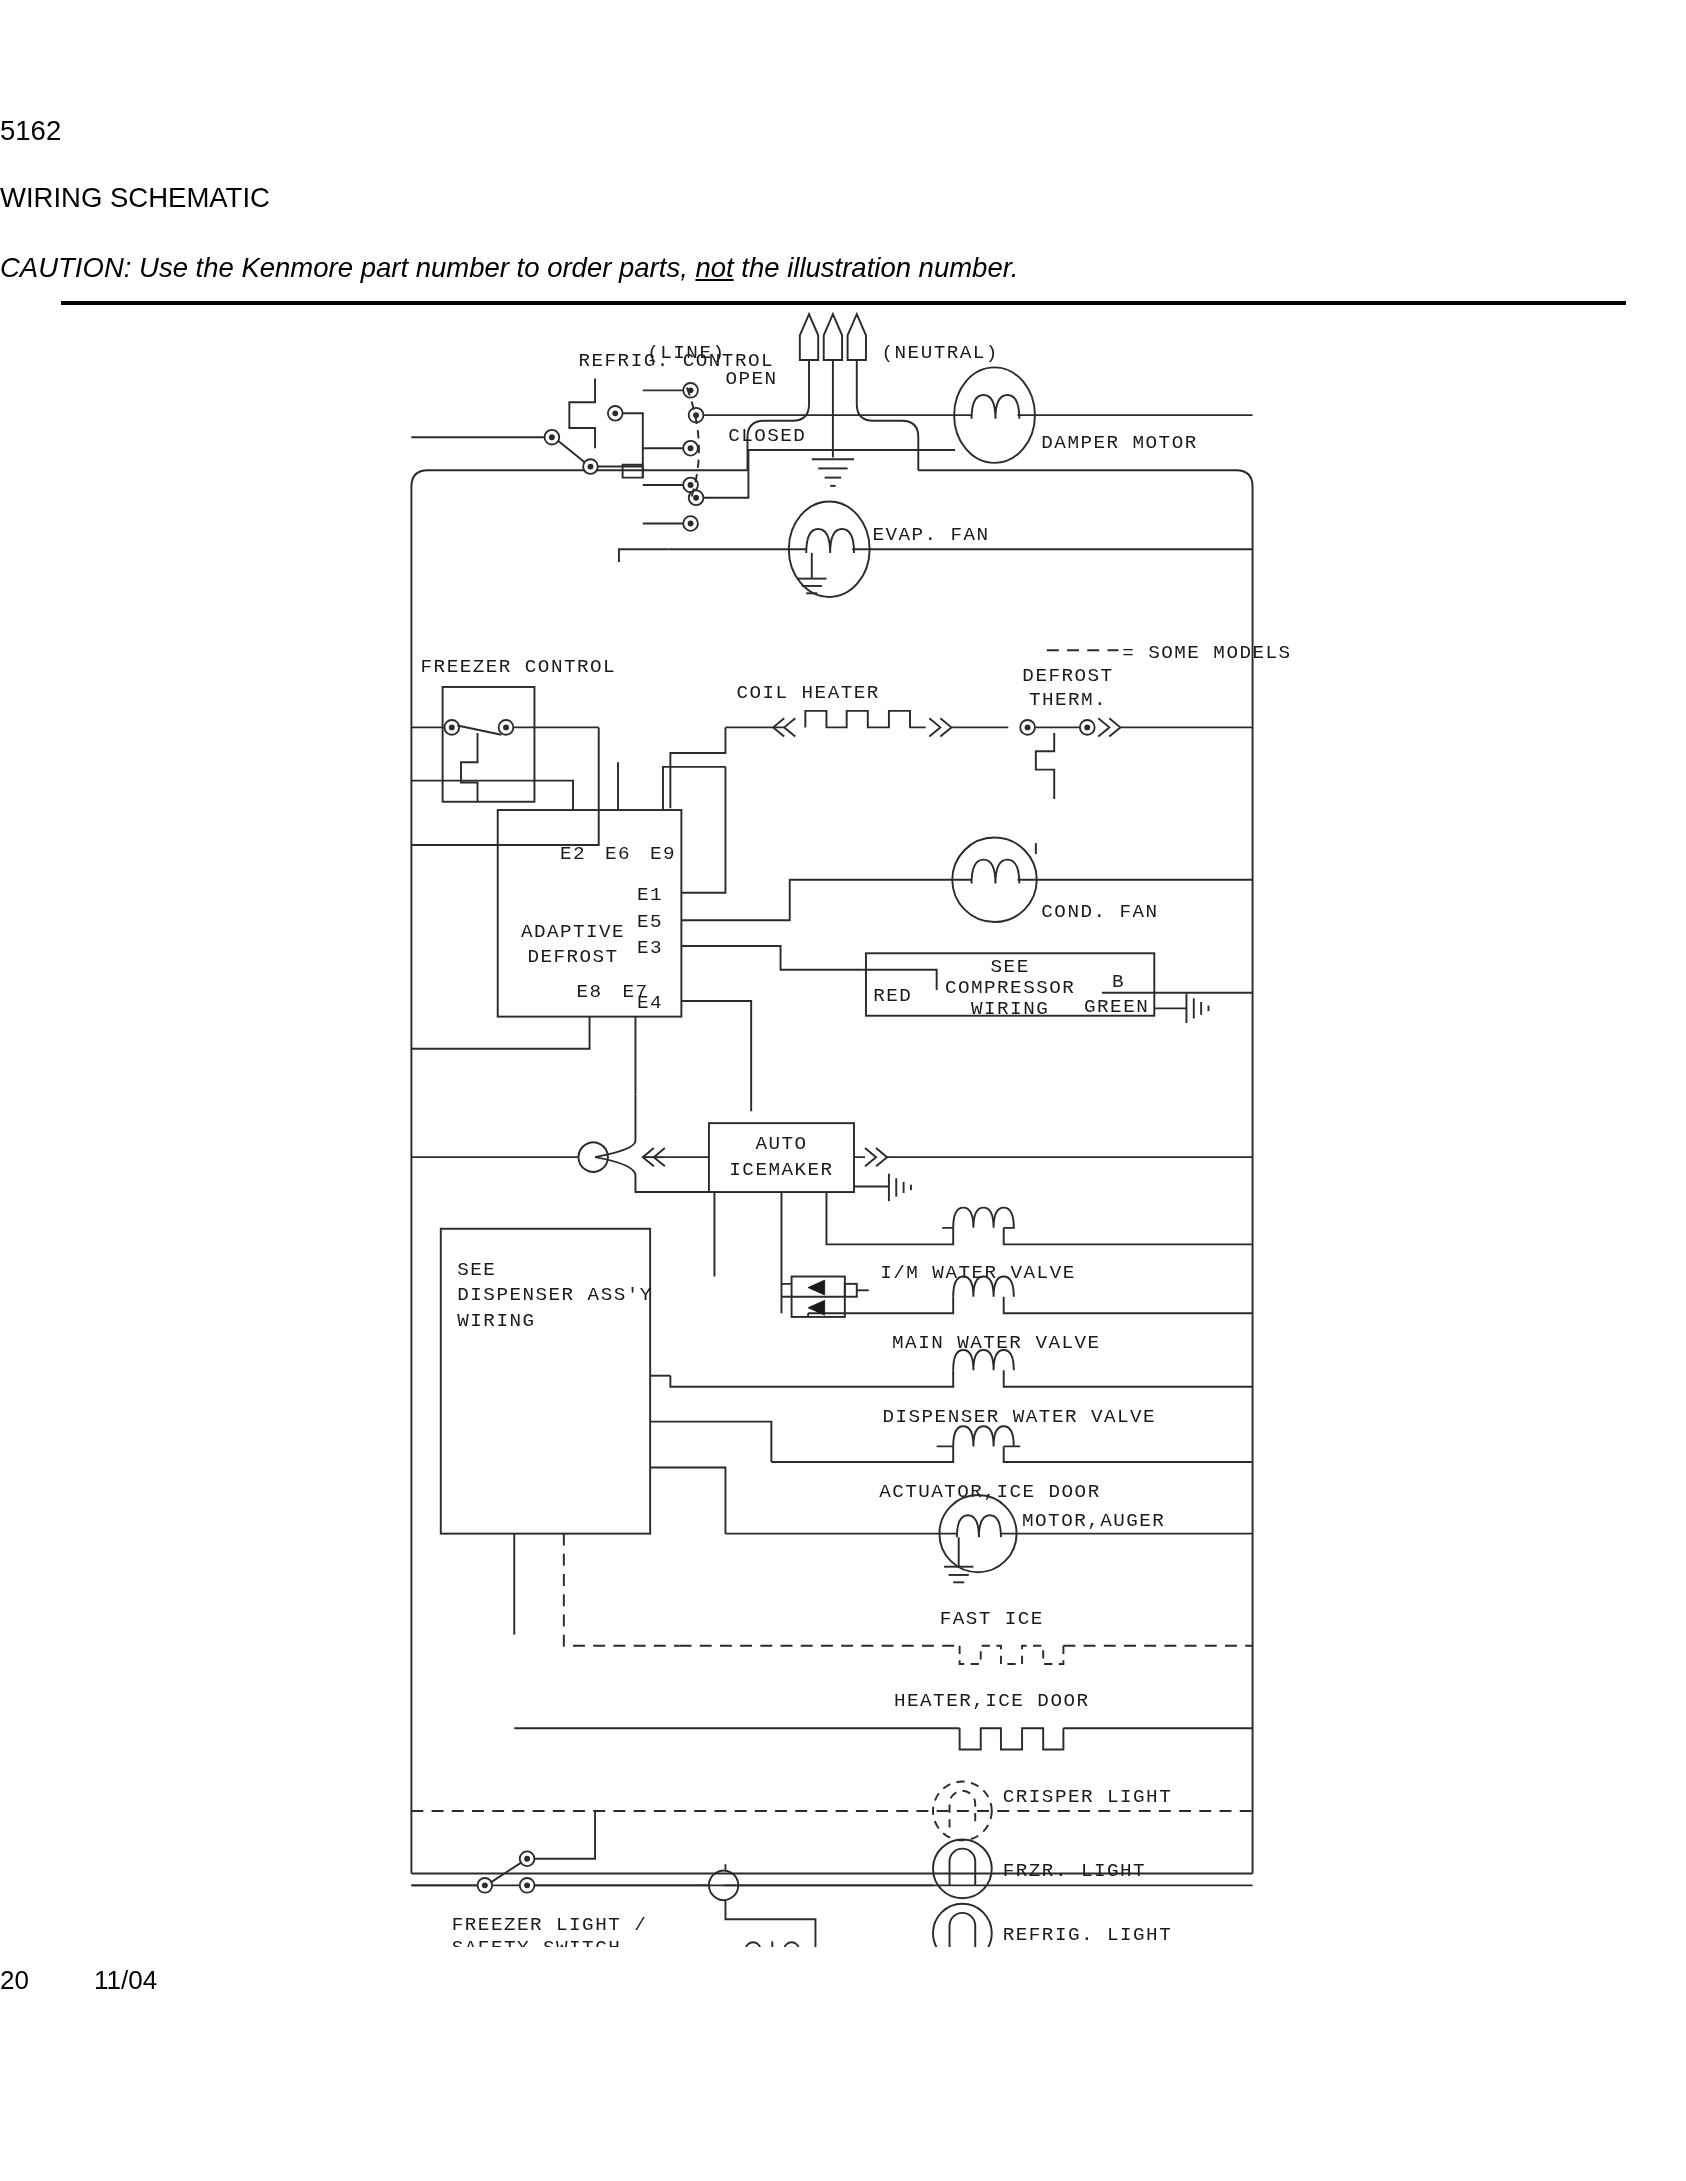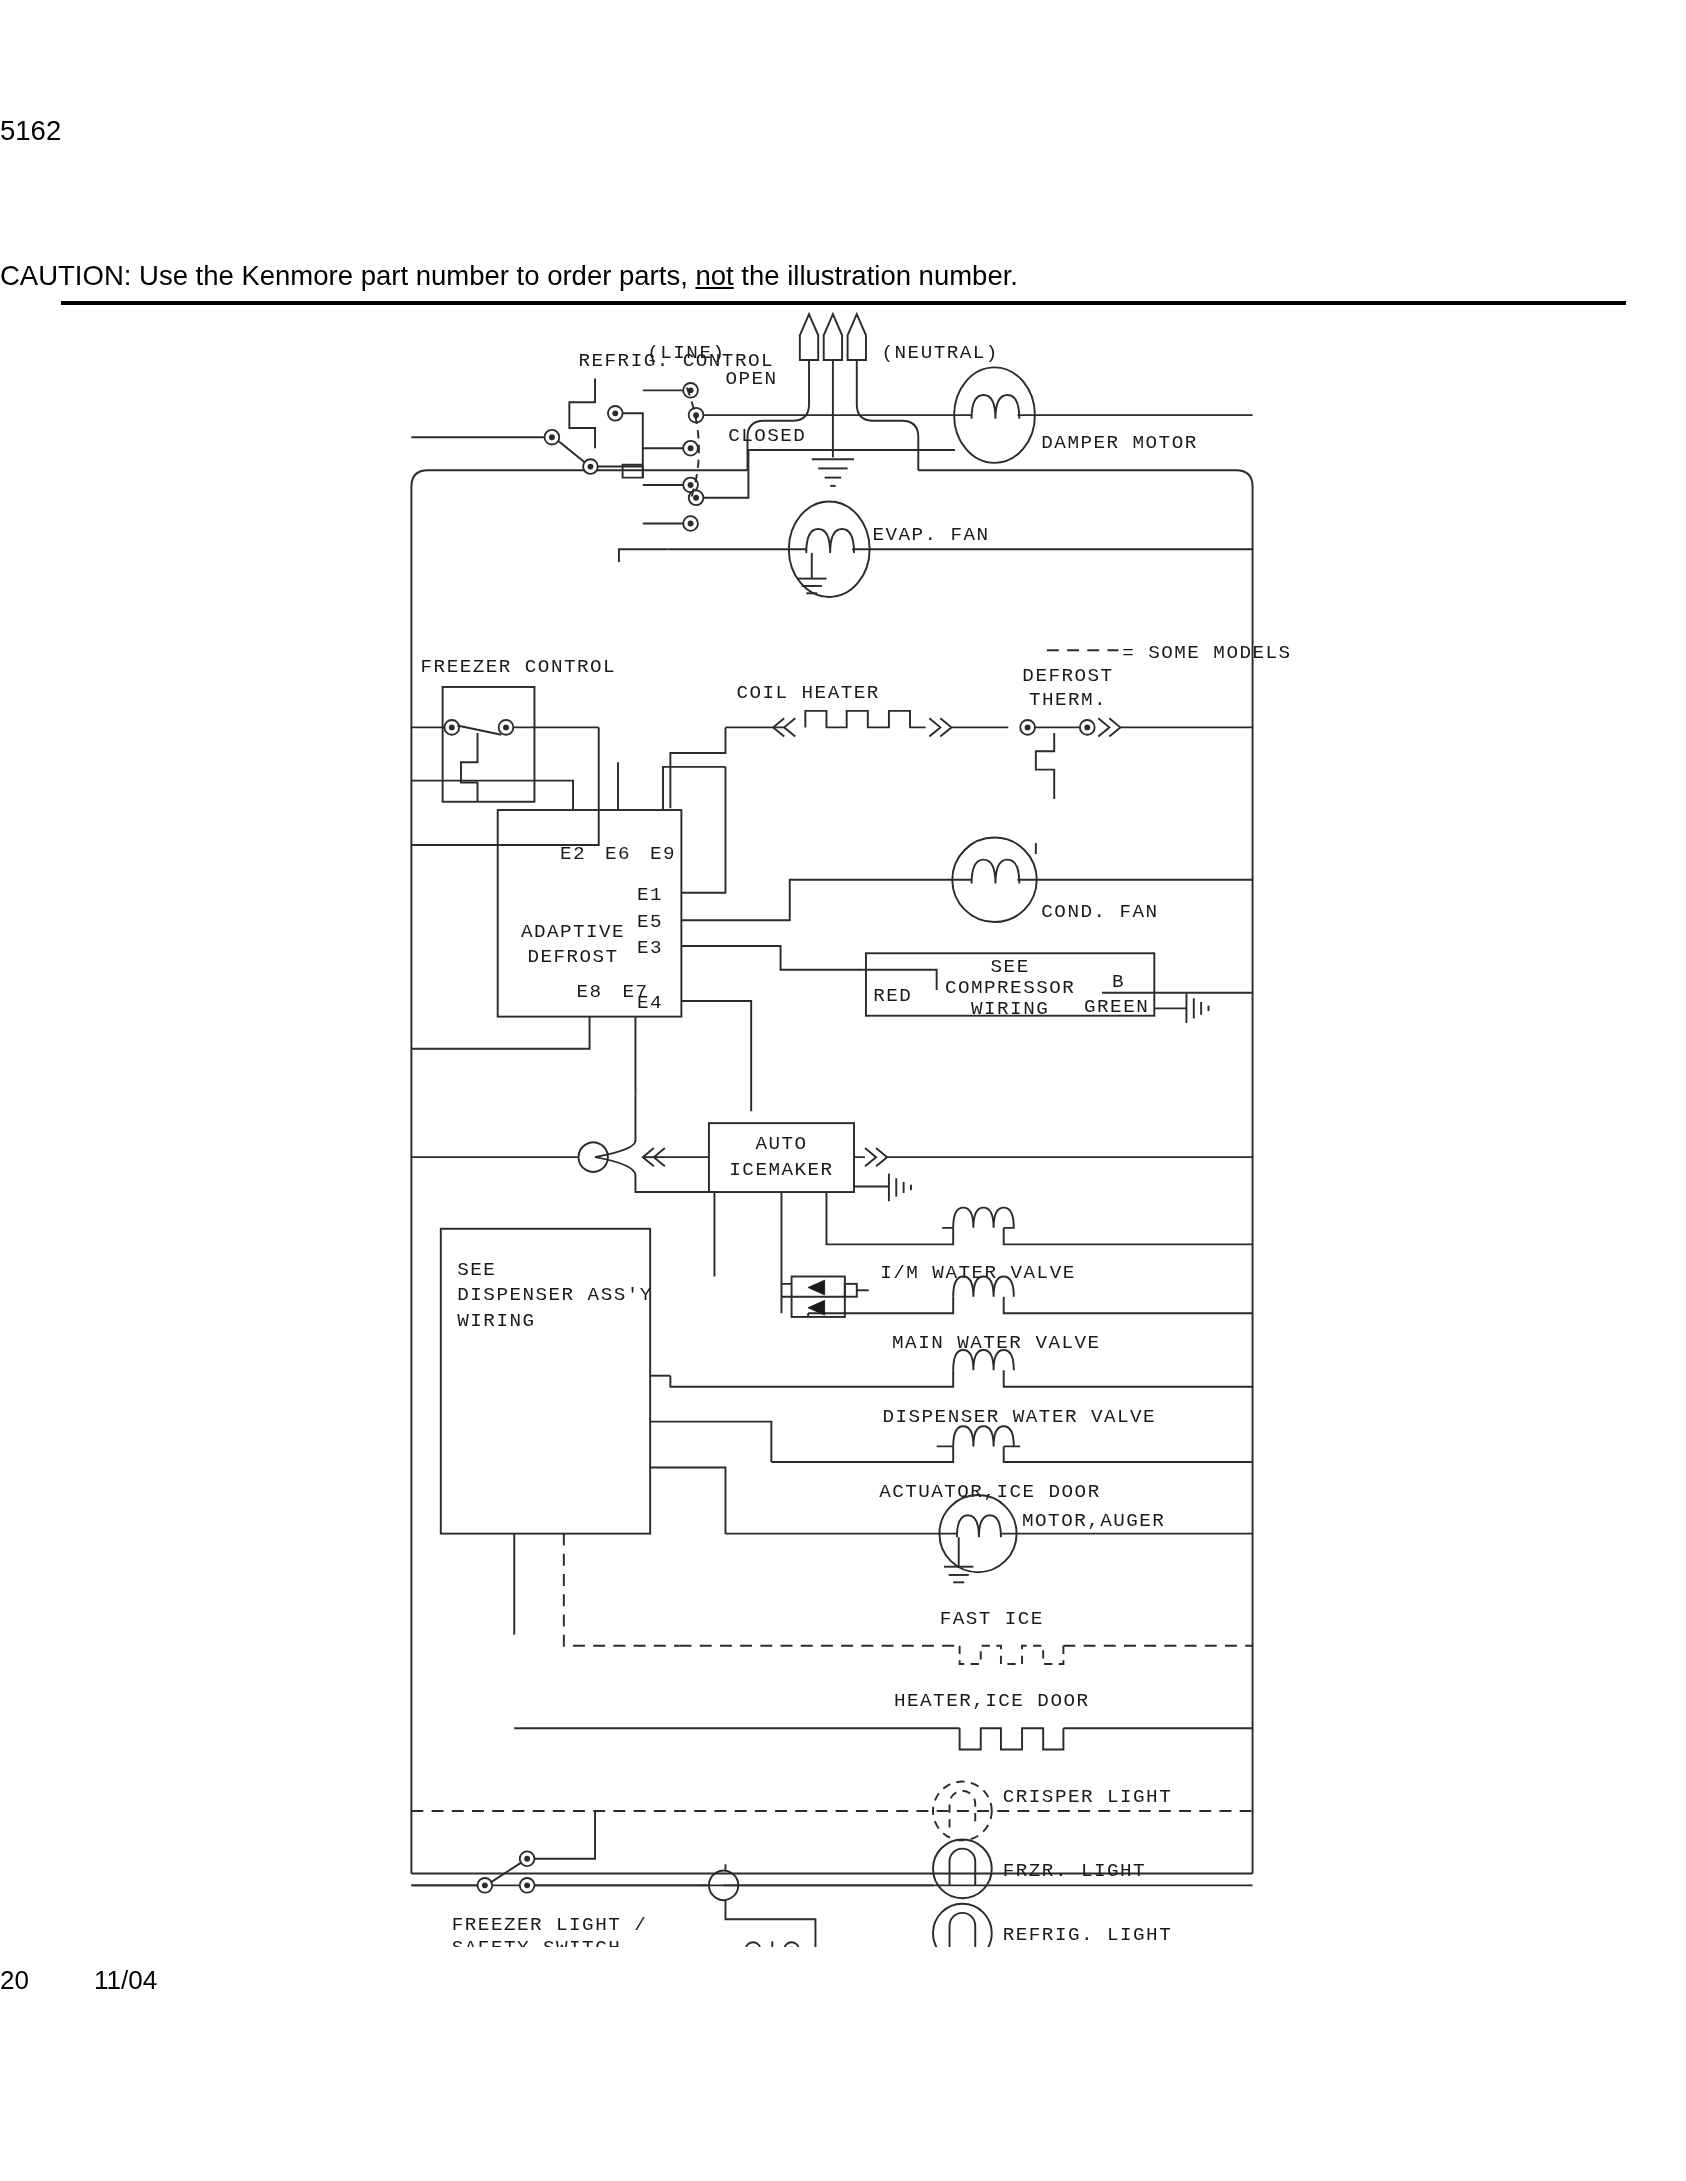--- a/index.html
+++ b/index.html
@@ -28,22 +28,23 @@
   }
   #model-number {
     top: 115px;
     font-size: 27.5px;
   }
   #schematic-title {
     top: 182px;
     font-size: 27.5px;
   }
   #caution-line {
-    top: 260px;
+    top: 252px;
     font-size: 27.5px;
+    font-style: italic;
   }
   #caution-line .u {
     text-decoration: underline;
   }
   #header-rule {
     position: absolute;
     left: 61px;
     top: 301px;
     width: 1565px;
     height: 3.7px;
@@ -115,20 +116,21 @@
     stroke: #1a1a1a;
     stroke-width: 1;
   }
 </style>
 </head>
 <body>
 
 <div class="page">
 
   <div class="hdr" id="model-number">5162</div>
+  <div class="hdr" id="schematic-title">WIRING SCHEMATIC</div>
   <div class="hdr" id="caution-line"><span>CAUTION: Use the Kenmore part number to order parts, </span><span class="u">not</span><span> the illustration number.</span></div>
   <div id="header-rule"></div>
 
   <svg id="schematic-svg" width="1686" height="1644" viewBox="0 0 1836 1790">
 
     <g>
 
       <g>
         <path class="comp" d="M 871 15 L 881 -8 L 891 15 L 891 42 L 871 42 Z" transform="translate(0,20)"></path>
         <path class="wire" d="M 881 62 L 881 110 Q 881 128 863 128 L 832 128 Q 814 128 814 146 L 814 182"></path>

